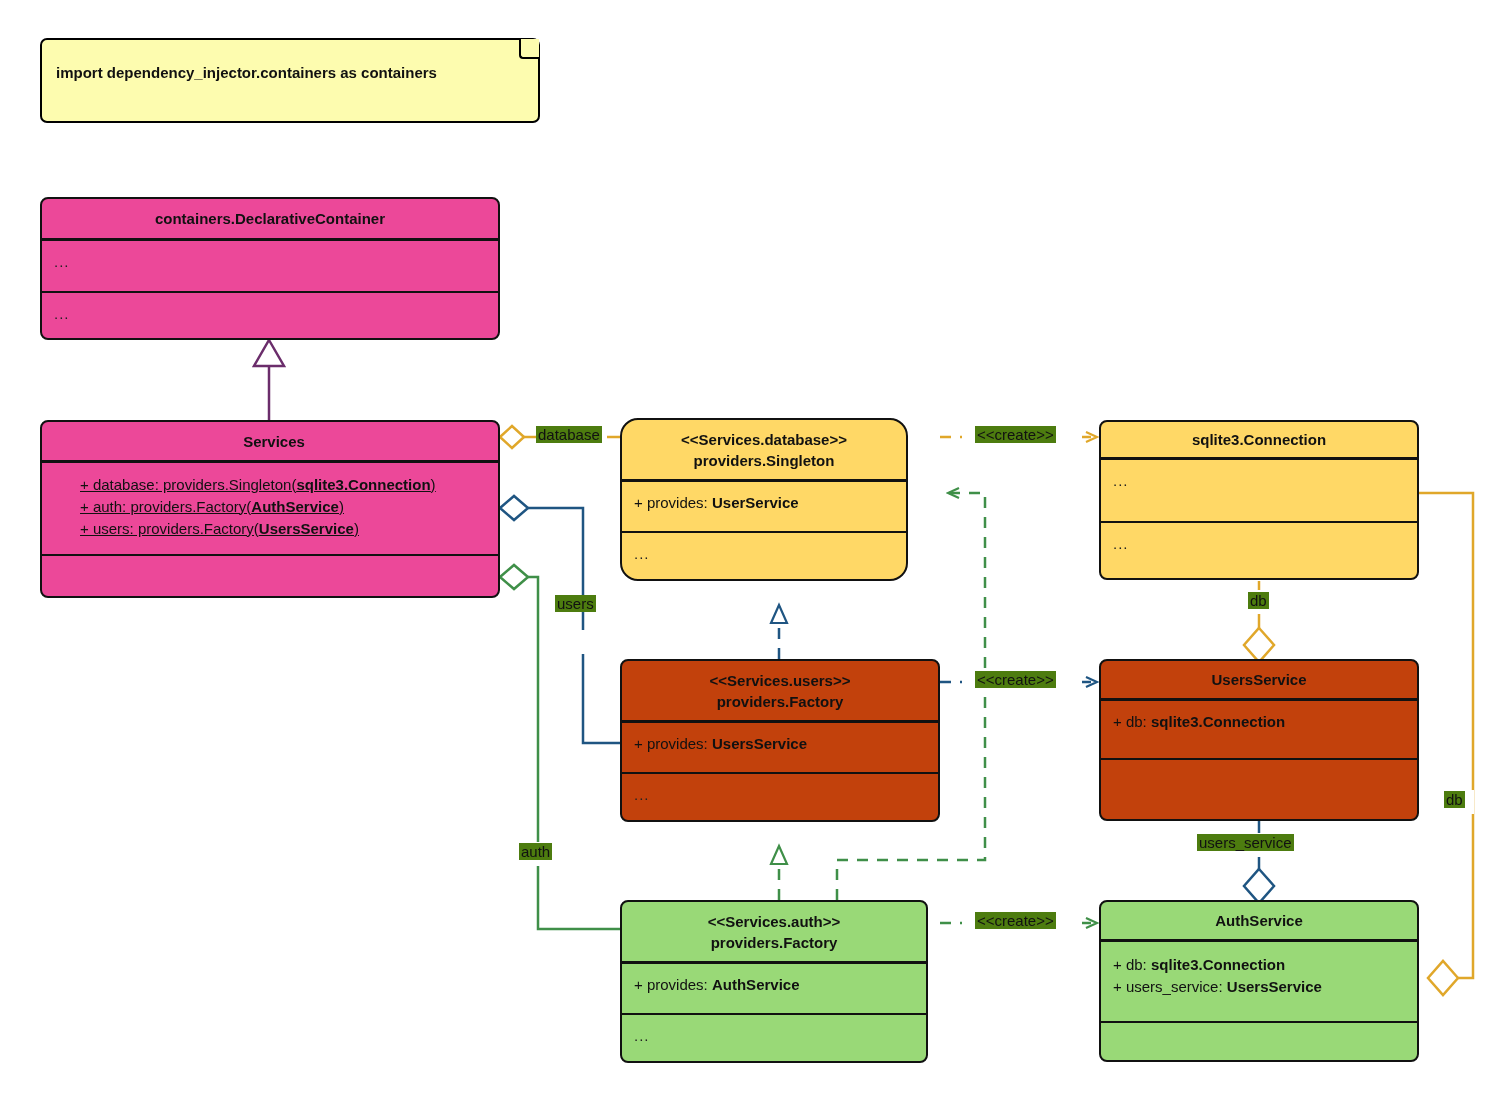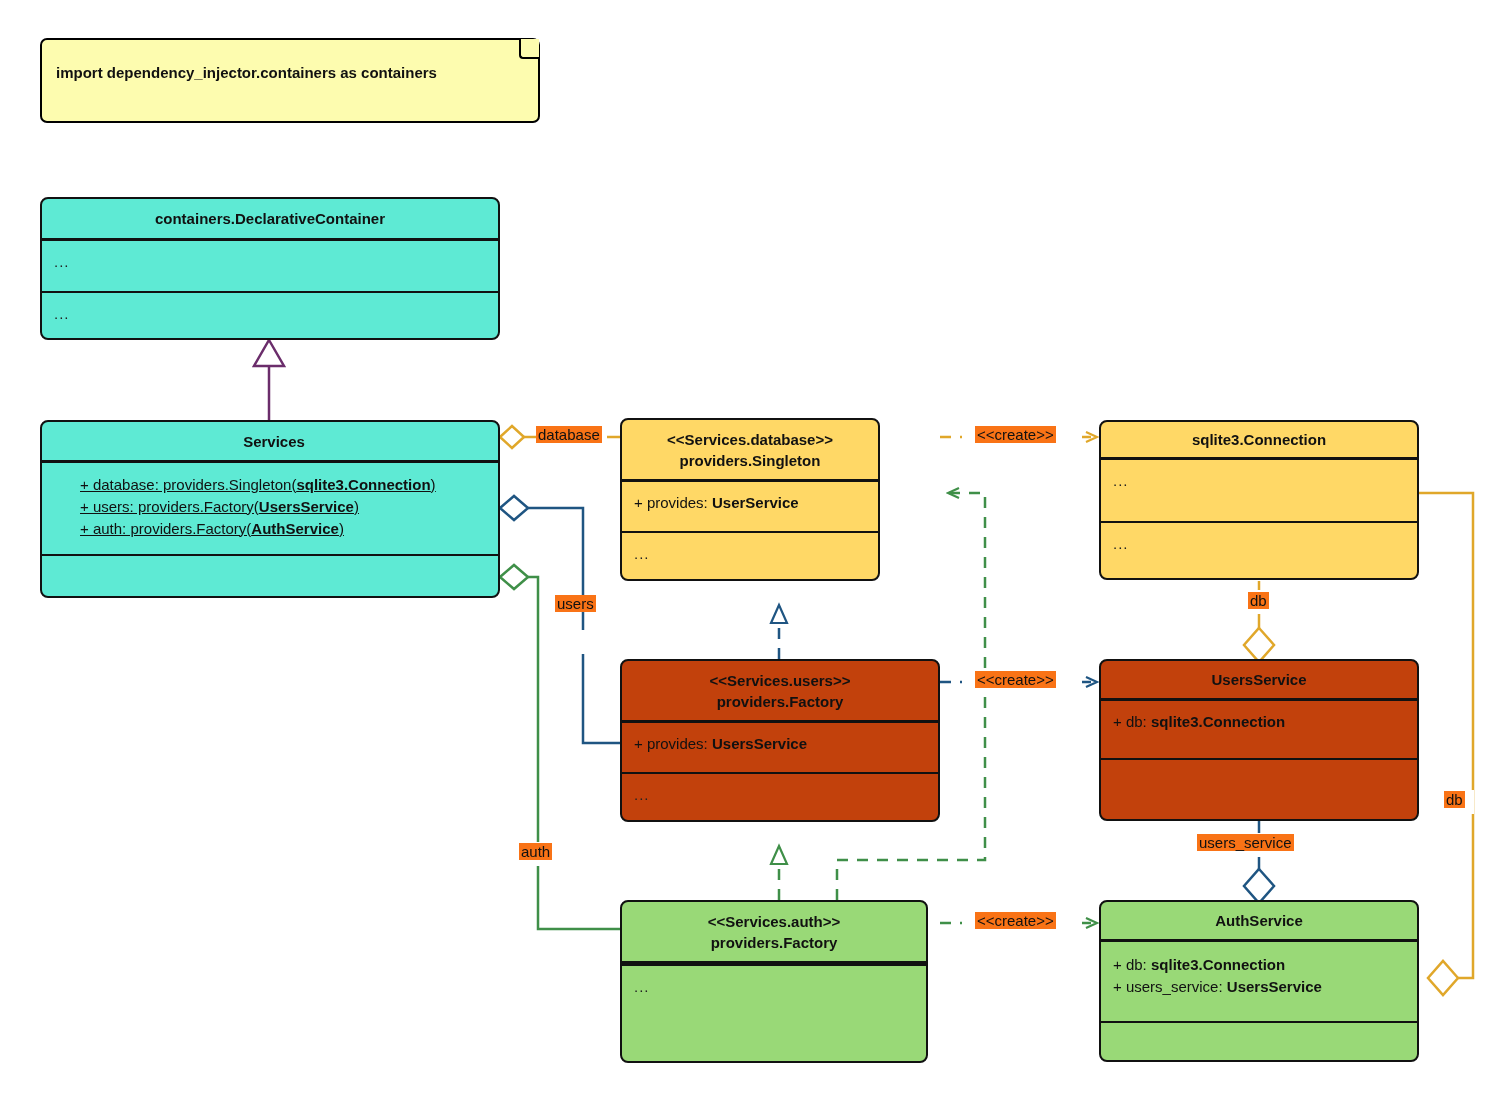--- a/index.html
+++ b/index.html
@@ -35,28 +35,28 @@
   }
   .umlbox .sep{height:2.5px;background:#111;width:100%;}
   .umlbox .cmp{
     box-sizing:border-box;width:100%;padding:10px 12px;
     font-size:15px;color:#111;line-height:22px;
   }
   .umlbox .cmp .b{font-weight:bold;}
   .umlbox .cmp.stat span{text-decoration:underline;}
   .dots{font-size:15px;letter-spacing:1px;color:#222;}
 
-  .purple{background:#5eead4;}
+  .purple{background:#ec4899;}
   .yellow{background:#ffd866;}
   .blue{background:#c2410c;}
   .green{background:#99d977;}
 
   .edgelabel{
     position:absolute;font-size:15px;color:#111;white-space:nowrap;
-    background:#f97316;padding:0 2px;
+    background:#4d7c0f;padding:0 2px;
   }
 </style>
 </head>
 <body>
 
 <div id="stage">
 
   <svg id="wires" viewBox="0 0 1510 1100">
     <defs>
       <marker id="openArrowY" markerWidth="14" markerHeight="12" refX="12" refY="6" orient="auto" markerUnits="userSpaceOnUse">
@@ -178,31 +178,31 @@
   </div>
 
   <div class="umlbox purple" style="left:40px;top:420px;width:460px;height:178px;">
     <div class="hdr" style="height:38px;padding-left:8px;">Services</div>
     <div class="sep"></div>
     <div class="cmp stat" style="height:91px;padding-top:11px;padding-left:38px;">
       <div>
         <span><span>+ database: providers.Singleton(</span><span class="b">sqlite3.Connection</span><span>)</span></span>
       </div>
       <div>
+        <span><span>+ auth: providers.Factory(</span><span class="b">AuthService</span><span>)</span></span>
+      </div>
+      <div>
         <span><span>+ users: providers.Factory(</span><span class="b">UsersService</span><span>)</span></span>
       </div>
-      <div>
-        <span><span>+ auth: providers.Factory(</span><span class="b">AuthService</span><span>)</span></span>
-      </div>
     </div>
     <div class="sep"></div>
     <div class="cmp" style="height:42px;"></div>
   </div>
 
-  <div class="umlbox yellow" style="left:620px;top:418px;width:260px;height:163px;">
+  <div class="umlbox yellow" style="left:620px;top:418px;width:288px;height:163px;border-radius:18px;">
     <div class="hdr" style="height:59px;flex-direction:column;justify-content:center;">
       <div>&lt;&lt;Services.database&gt;&gt;</div>
       <div>providers.Singleton</div>
     </div>
     <div class="sep"></div>
     <div class="cmp" style="height:49px;">
       <span>+ provides: </span><span class="b">UserService</span>
     </div>
     <div class="sep"></div>
     <div class="cmp" style="height:48px;">
@@ -246,20 +246,23 @@
     <div class="sep"></div>
     <div class="cmp" style="height:61px;"></div>
   </div>
 
   <div class="umlbox green" style="left:620px;top:900px;width:308px;height:163px;">
     <div class="hdr" style="height:59px;flex-direction:column;justify-content:center;">
       <div>&lt;&lt;Services.auth&gt;&gt;</div>
       <div>providers.Factory</div>
     </div>
     <div class="sep"></div>
+    <div class="cmp" style="height:49px;">
+      <span>+ provides: </span><span class="b">AuthService</span>
+    </div>
     <div class="sep"></div>
     <div class="cmp" style="height:48px;">
       <span class="dots">...</span>
     </div>
   </div>
 
   <div class="umlbox green" style="left:1099px;top:900px;width:320px;height:162px;">
     <div class="hdr" style="height:37px;">AuthService</div>
     <div class="sep"></div>
     <div class="cmp" style="height:79px;padding-top:12px;">

